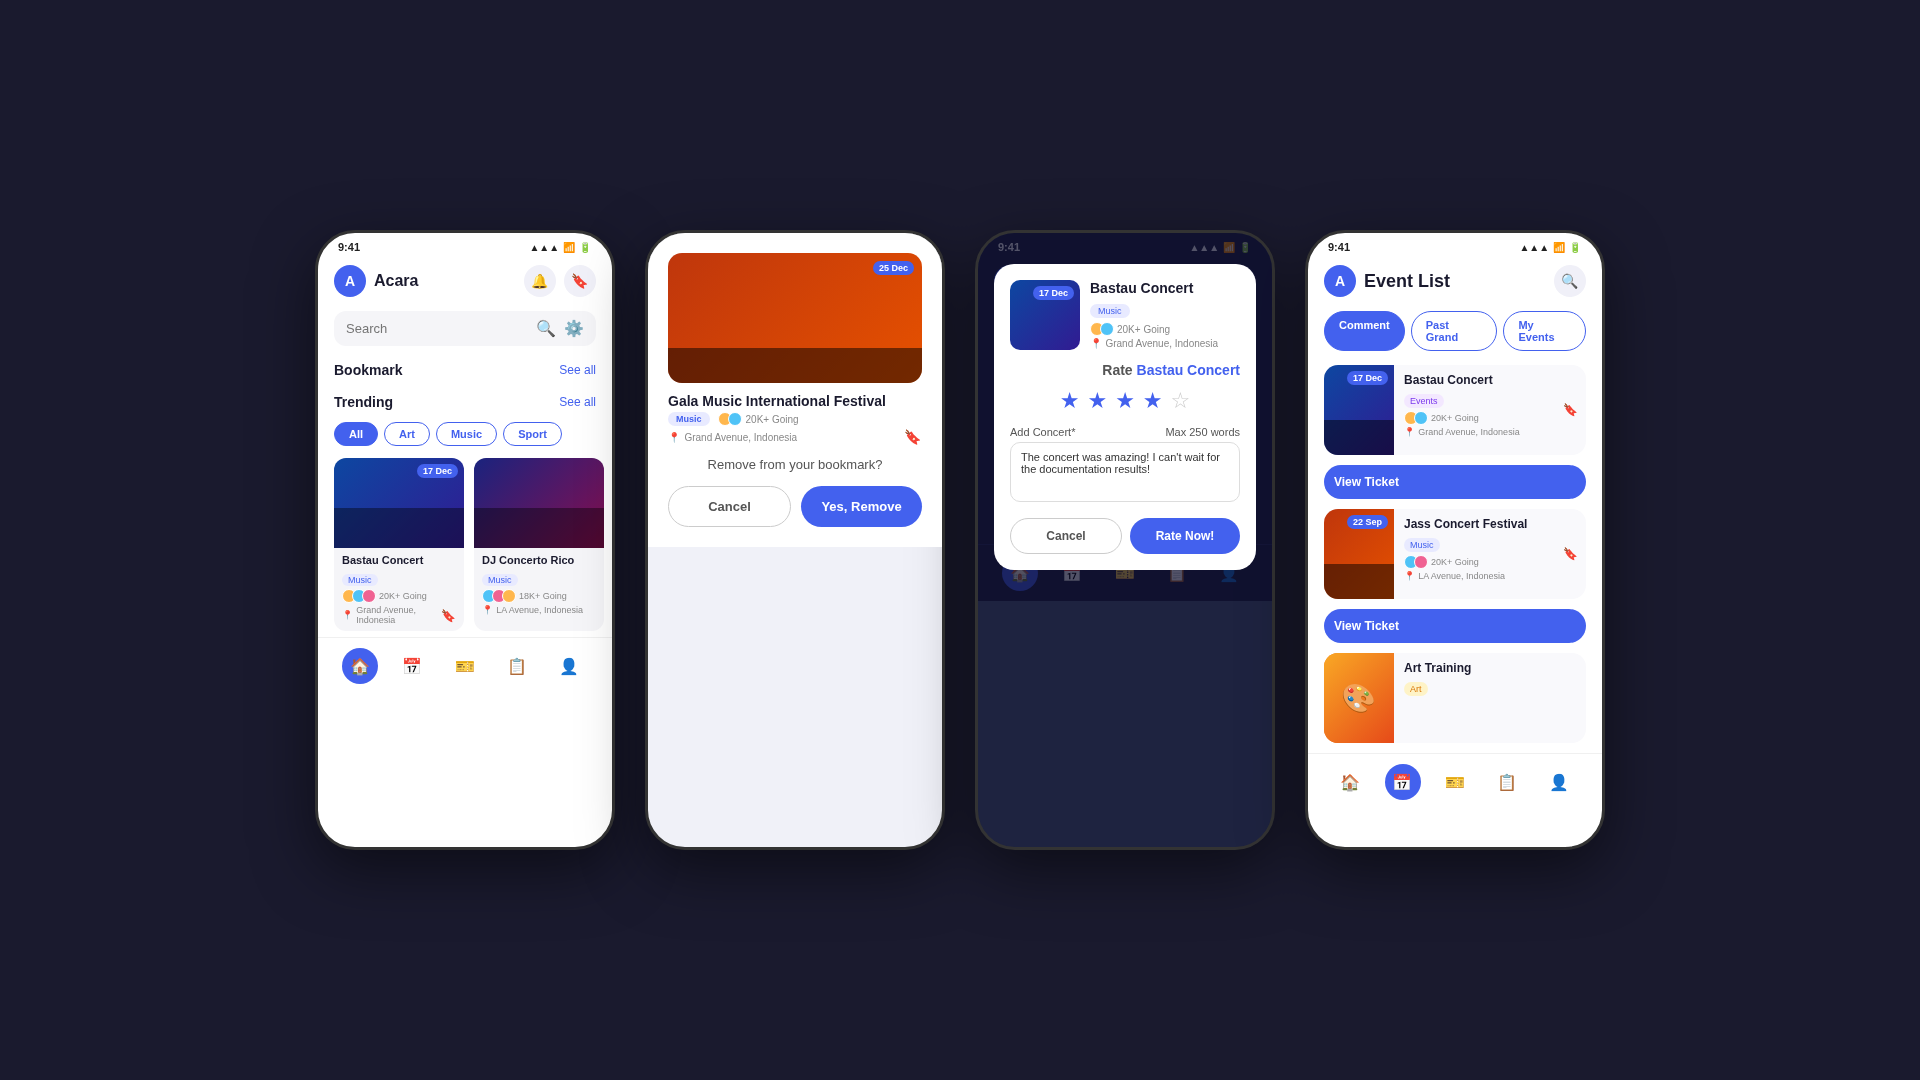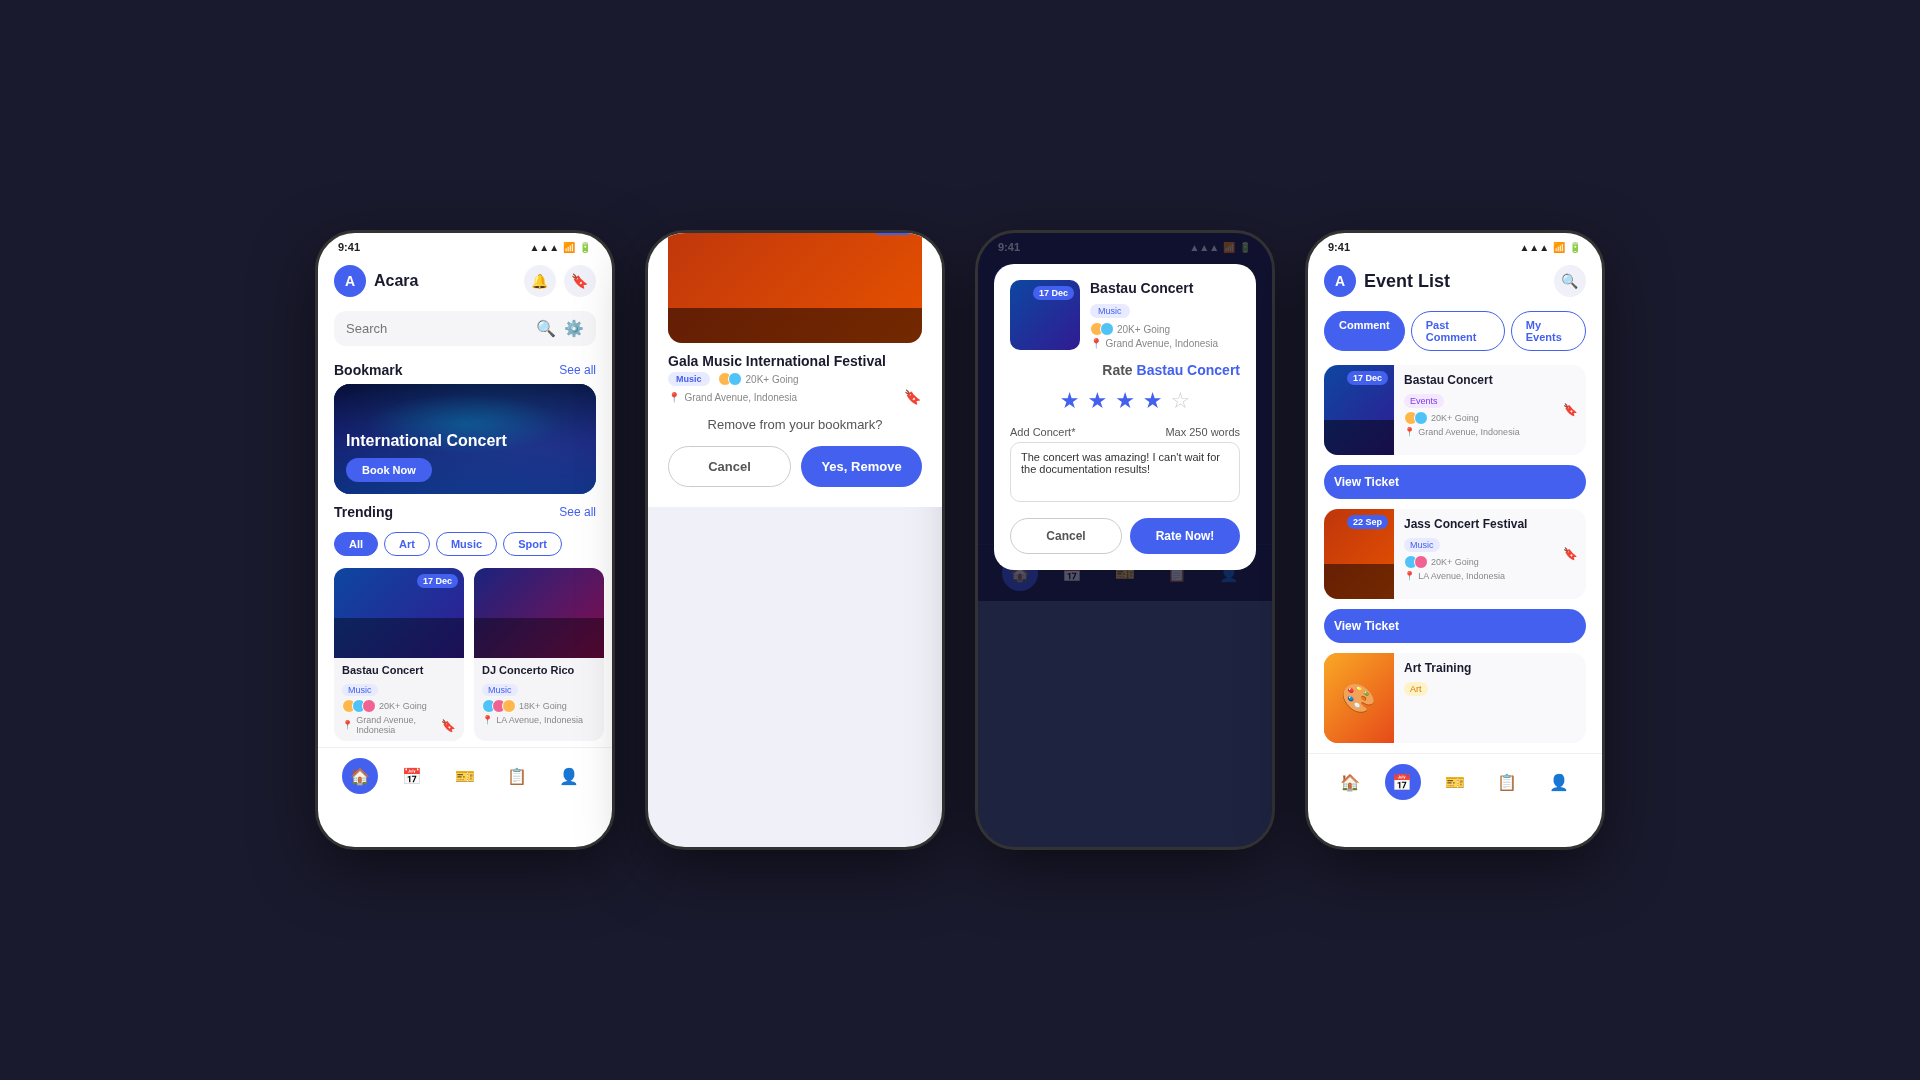--- a/index.html
+++ b/index.html
@@ -253,21 +253,21 @@
     .tag-pill {
       background: #e8eaff; color: #4361ee;
       font-size: 9px; border-radius: 8px; padding: 2px 8px;
       font-weight: 600;
     }
 
     
     .dialog-overlay {
       position: absolute; inset: 0;
       background: rgba(0,0,0,0.5);
-      display: flex; align-items: flex-end; justify-content: center;
+      display: flex; align-items: flex-start; justify-content: center;
       z-index: 10;
     }
     .dialog-box {
       background: #fff;
       border-radius: 24px 24px 0 0;
       padding: 20px;
       width: 100%;
     }
     .dialog-img {
       height: 130px;
@@ -448,28 +448,20 @@
       <span>🔍</span>
       <span>⚙️</span>
     </div>
 
     <div class="scroll-content">
       <div class="section-header">
         <span class="section-title">Bookmark</span>
         <span class="see-all">See all</span>
       </div>
 
-      <div class="featured-card">
-        <div class="concert-visual"></div>
-        <div class="concert-lights"></div>
-        <div class="featured-card-overlay">
-          <span class="featured-title">International Concert</span>
-          <button class="book-btn">Book Now</button>
-        </div>
-      </div>
 
       <div class="section-header">
         <span class="section-title">Trending</span>
         <span class="see-all">See all</span>
       </div>
 
       <div class="chips">
         <div class="chip active">All</div>
         <div class="chip inactive">Art</div>
         <div class="chip inactive">Music</div>
@@ -746,21 +738,21 @@
     <div class="event-list-header">
       <div class="logo-circle">
         <span>A</span>
       </div>
       <span class="event-list-title">Event List</span>
       <div class="search-icon-circle">🔍</div>
     </div>
 
     <div class="event-list-tabs">
       <div class="list-tab active">Comment</div>
-      <div class="list-tab inactive">Past Comment</div>
+      <div class="list-tab inactive">Past Grand</div>
       <div class="list-tab inactive">My Events</div>
     </div>
 
     <div class="scroll-content">
       
       <div class="list-item">
         <div class="list-item-img concert1">
           <div class="date-badge">17 Dec</div>
           <div class="crowd-silhouette"></div>
         </div>

